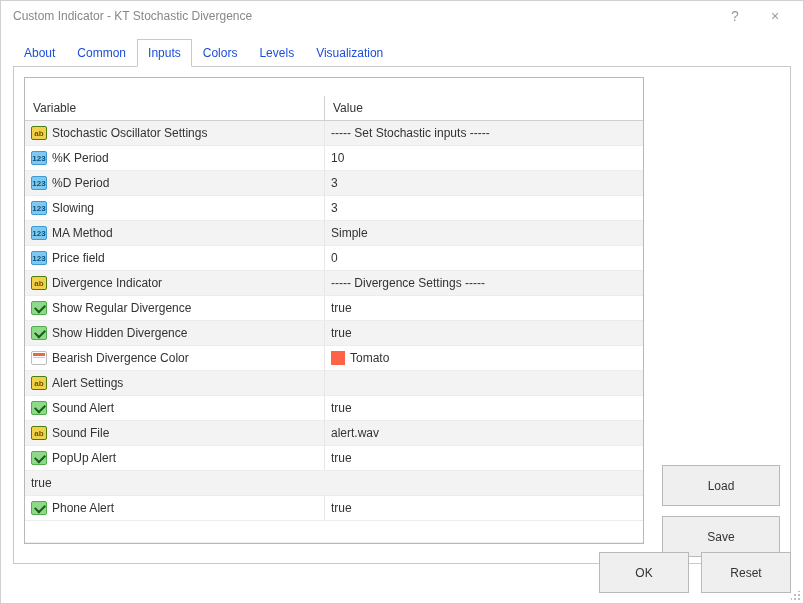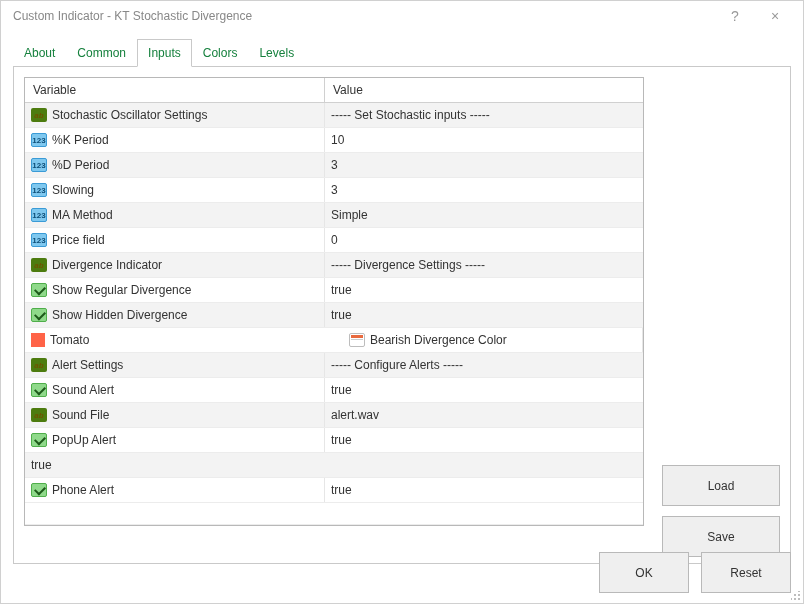--- a/index.html
+++ b/index.html
@@ -2,37 +2,37 @@
 <html><head>
 <meta charset="utf-8">
 <style>
   * { box-sizing: border-box; font-family: "Segoe UI", Tahoma, sans-serif; }
   body { margin: 0; background: #fff; }
   .window { width: 804px; height: 604px; background: #fff; position: relative; border: 1px solid #d0d0d0; }
   .titlebar { height: 30px; display: flex; align-items: center; padding: 0 8px 0 12px; color: #888; font-size: 12px; }
   .titlebar .title { flex: 1; }
   .titlebar .tbtn { width: 40px; text-align: center; font-size: 14px; color: #999; cursor: default; }
   .content { padding: 8px 12px 0 12px; }
-  .tabs { display: flex; font-size: 12px; color: #15803d; }
+  .tabs { display: flex; font-size: 12px; color: #1d4ed8; }
   .tab { padding: 6px 10px; border: 1px solid transparent; cursor: default; }
   .tab.active { border: 1px solid #c9c9c9; border-bottom: 1px solid #fff; background: #fff; position: relative; z-index: 2; }
   .tabbody { border: 1px solid #c9c9c9; margin-top: -1px; padding: 10px; position: relative; height: 498px; }
   .grid { width: 620px; border: 1px solid #b8b8b8; font-size: 12px; color: #333; }
-  .ghead { display: flex; background: #fff; border-bottom: 1px solid #d0d0d0; }
+  .ghead { display: flex; background: #fff; border-bottom: 1px solid #d0d0d0; margin-top: 18px; }
   .ghead .gcell { padding: 5px 8px; }
   .gcol1 { width: 300px; border-right: 1px solid #d0d0d0; }
   .gcol2 { flex: 1; }
   .grow { display: flex; border-bottom: 1px solid #ececec; align-items: center; height: 25px; }
   .grow:nth-child(odd) { background: #f3f3f3; }
   .grow:nth-child(even) { background: #fff; }
   .gc { padding: 0 6px; display: flex; align-items: center; gap: 5px; height: 100%; }
   .gc.c1 { width: 300px; border-right: 1px solid #e6e6e6; }
   .gc.c2 { flex: 1; }
   .ico { width: 16px; height: 14px; border-radius: 2px; display: inline-flex; align-items: center; justify-content: center; font-size: 8px; font-weight: bold; font-family: Arial, sans-serif; flex-shrink: 0; }
-  .ico.str { background: #f2d14a; border: 7px solid #4d7c0f; color: #6e5400; font-style: italic; }
+  .ico.str { background: #f2d14a; border: 1px solid #4d7c0f; color: #6e5400; }
   .ico.num { background: #7fc8ef; border: 1px solid #3a9bd6; color: #0d4e78; }
   .ico.boo { background: #8fd98a; border: 1px solid #4fae4a; color: #1d5a1a; position: relative; }
   .ico.boo::after { content:""; position:absolute; left:3px; top:2px; width:8px; height:5px; border-left:2px solid #1d5a1a; border-bottom:2px solid #1d5a1a; transform: rotate(-45deg); }
   .ico.clr { background: #fff; border: 1px solid #bdbdbd; position: relative; }
   .ico.clr::before { content:""; position:absolute; left:1px; top:1px; right:1px; height:3px; background:#e86a3f; }
   .ico.clr::after  { content:""; position:absolute; left:1px; bottom:1px; right:1px; height:5px; background:#fff; border-top:1px solid #ccc; }
   .swatch { width: 14px; height: 14px; display:inline-block; }
   .rightcol { position: absolute; right: 10px; bottom: 6px; width: 118px; display: flex; flex-direction: column; gap: 10px; }
   .btn { height: 41px; background: #efefef; border: 1px solid #b9b9b9; font-size: 12px; color: #333; display:flex; align-items:center; justify-content:center; cursor: default; }
   .footer { position: absolute; right: 12px; bottom: 10px; display: flex; gap: 12px; }
@@ -58,20 +58,21 @@
   </div>
 
   <div class="content">
 
     <div class="tabs" id="tabs">
         <div class="tab">About</div>
         <div class="tab">Common</div>
         <div class="tab active">Inputs</div>
         <div class="tab">Colors</div>
         <div class="tab">Levels</div>
+        <div class="tab">Visualization</div>
       </div>
 
     <div class="tabbody">
 
       <div class="grid">
         <div class="ghead">
           <div class="gcell gcol1">Variable</div>
           <div class="gcell gcol2">Value</div>
         </div>
         <div id="gridbody">
@@ -150,36 +151,33 @@
             <div class="grow">
               <div class="gc c1">
                 <span class="ico boo"></span>
                 <span>Show Hidden Divergence</span>
               </div>
               <div class="gc c2">
                 <span>true</span>
               </div>
             </div>
             <div class="grow">
+              <div class="gc c1">
+                <span class="ico clr"></span>
+                <span>Bearish Divergence Color</span>
+              </div>
               <div class="gc c2">
                 <span class="swatch" style="background: rgb(255, 99, 71);"></span>
                 <span>Tomato</span>
               </div>
-              <div class="gc c1">
-                <span class="ico clr"></span>
-                <span>Bearish Divergence Color</span>
-              </div>
             </div>
             <div class="grow">
               <div class="gc c1">
                 <span class="ico str">ab</span>
                 <span>Alert Settings</span>
-              </div>
-              <div class="gc c2">
-                <span>----- Configure Alerts -----</span>
               </div>
             </div>
             <div class="grow">
               <div class="gc c1">
                 <span class="ico boo"></span>
                 <span>Sound Alert</span>
               </div>
               <div class="gc c2">
                 <span>true</span>
               </div>

